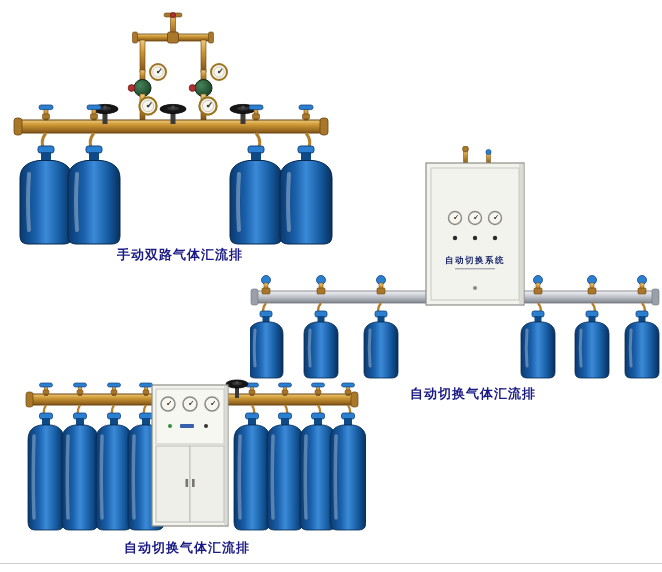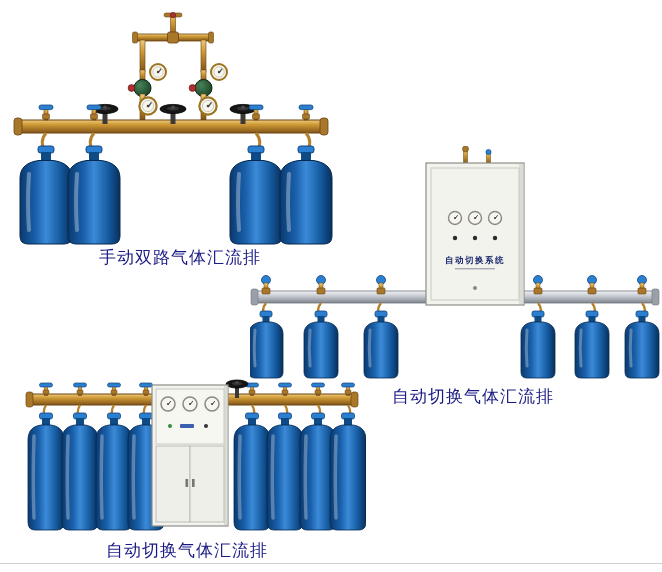--- a/index.html
+++ b/index.html
@@ -2,21 +2,21 @@
 <html><head>
 <meta charset="utf-8">
 <style>
   *{margin:0;padding:0;box-sizing:border-box}
   html,body{background:#ffffff}
   body{font-family:"DejaVu Sans","Liberation Sans",sans-serif}
   .canvas{position:relative;width:662px;height:572px;background:#ffffff;overflow:hidden}
   .abs{position:absolute}
   .caption{
     position:absolute;width:170px;text-align:center;
-    font-size:17px;font-weight:normal;color:#1a1a84;letter-spacing:1px;white-space:nowrap;
+    font-size:13px;font-weight:bold;color:#1a1a84;letter-spacing:1px;white-space:nowrap;
   }
   .pigtail{stroke:#b5802b;stroke-width:3;fill:none}
   .pigtail2{stroke:#b5802b;stroke-width:2.4;fill:none}
   .cab-label{font:bold 8.5px "DejaVu Sans",sans-serif;fill:#1e2b6e;letter-spacing:1.5px}
   .divider{position:absolute;left:0;right:0;top:563px;border-top:1px solid #cfcfcf}
 </style>
 </head>
 <body>
 
 <div class="canvas">

